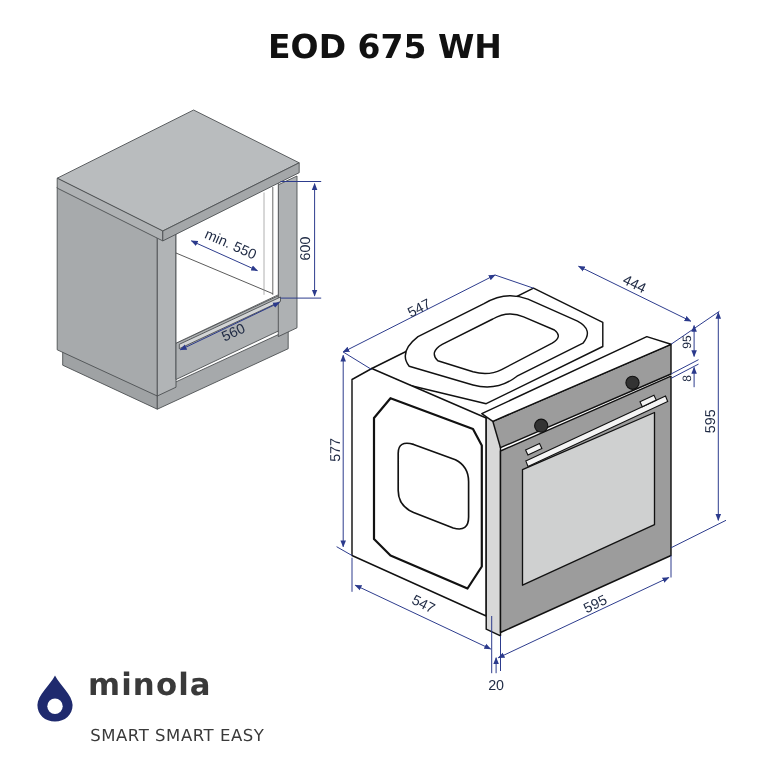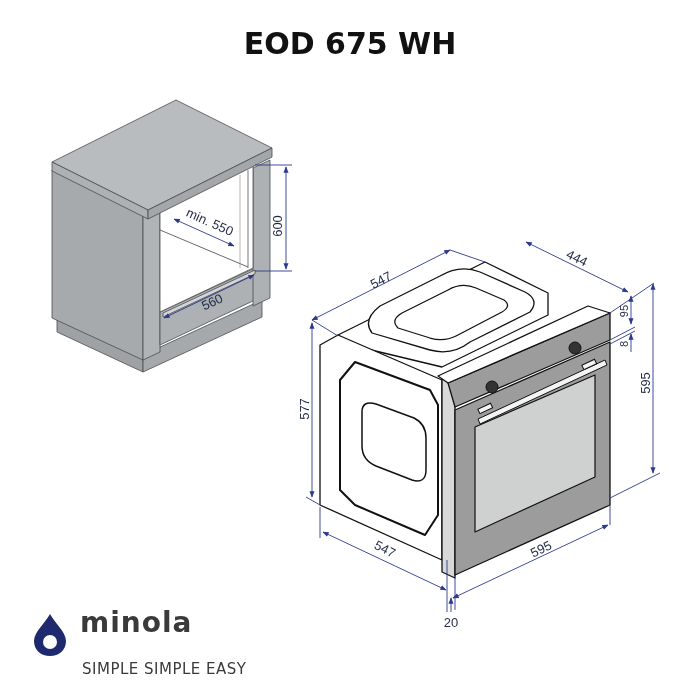--- a/index.html
+++ b/index.html
@@ -134,13 +134,13 @@
   <text class="dim" transform="translate(383,553) rotate(27)" text-anchor="middle">547</text>
   <text class="dim" transform="translate(543,553) rotate(-26)" text-anchor="middle">595</text>
   <text class="dim" x="451" y="627" text-anchor="middle">20</text>
 </svg>
 
 <svg class="logo-drop" width="40" height="46" viewBox="0 0 40 46">
   <path d="M20,2 C24,10 36,20 36,29 C36,38 29,44 20,44 C11,44 4,38 4,29 C4,20 16,10 20,2 Z" fill="#1f2a6e"></path>
   <ellipse cx="20" cy="30" rx="7" ry="7" fill="#ffffff"></ellipse>
 </svg>
 <div class="brand-name">minola</div>
-<div class="brand-tag">SIMPLE SIMPLE EASY</div>
+<div class="brand-tag">SMART SMART EASY</div>
 
 </body></html>

